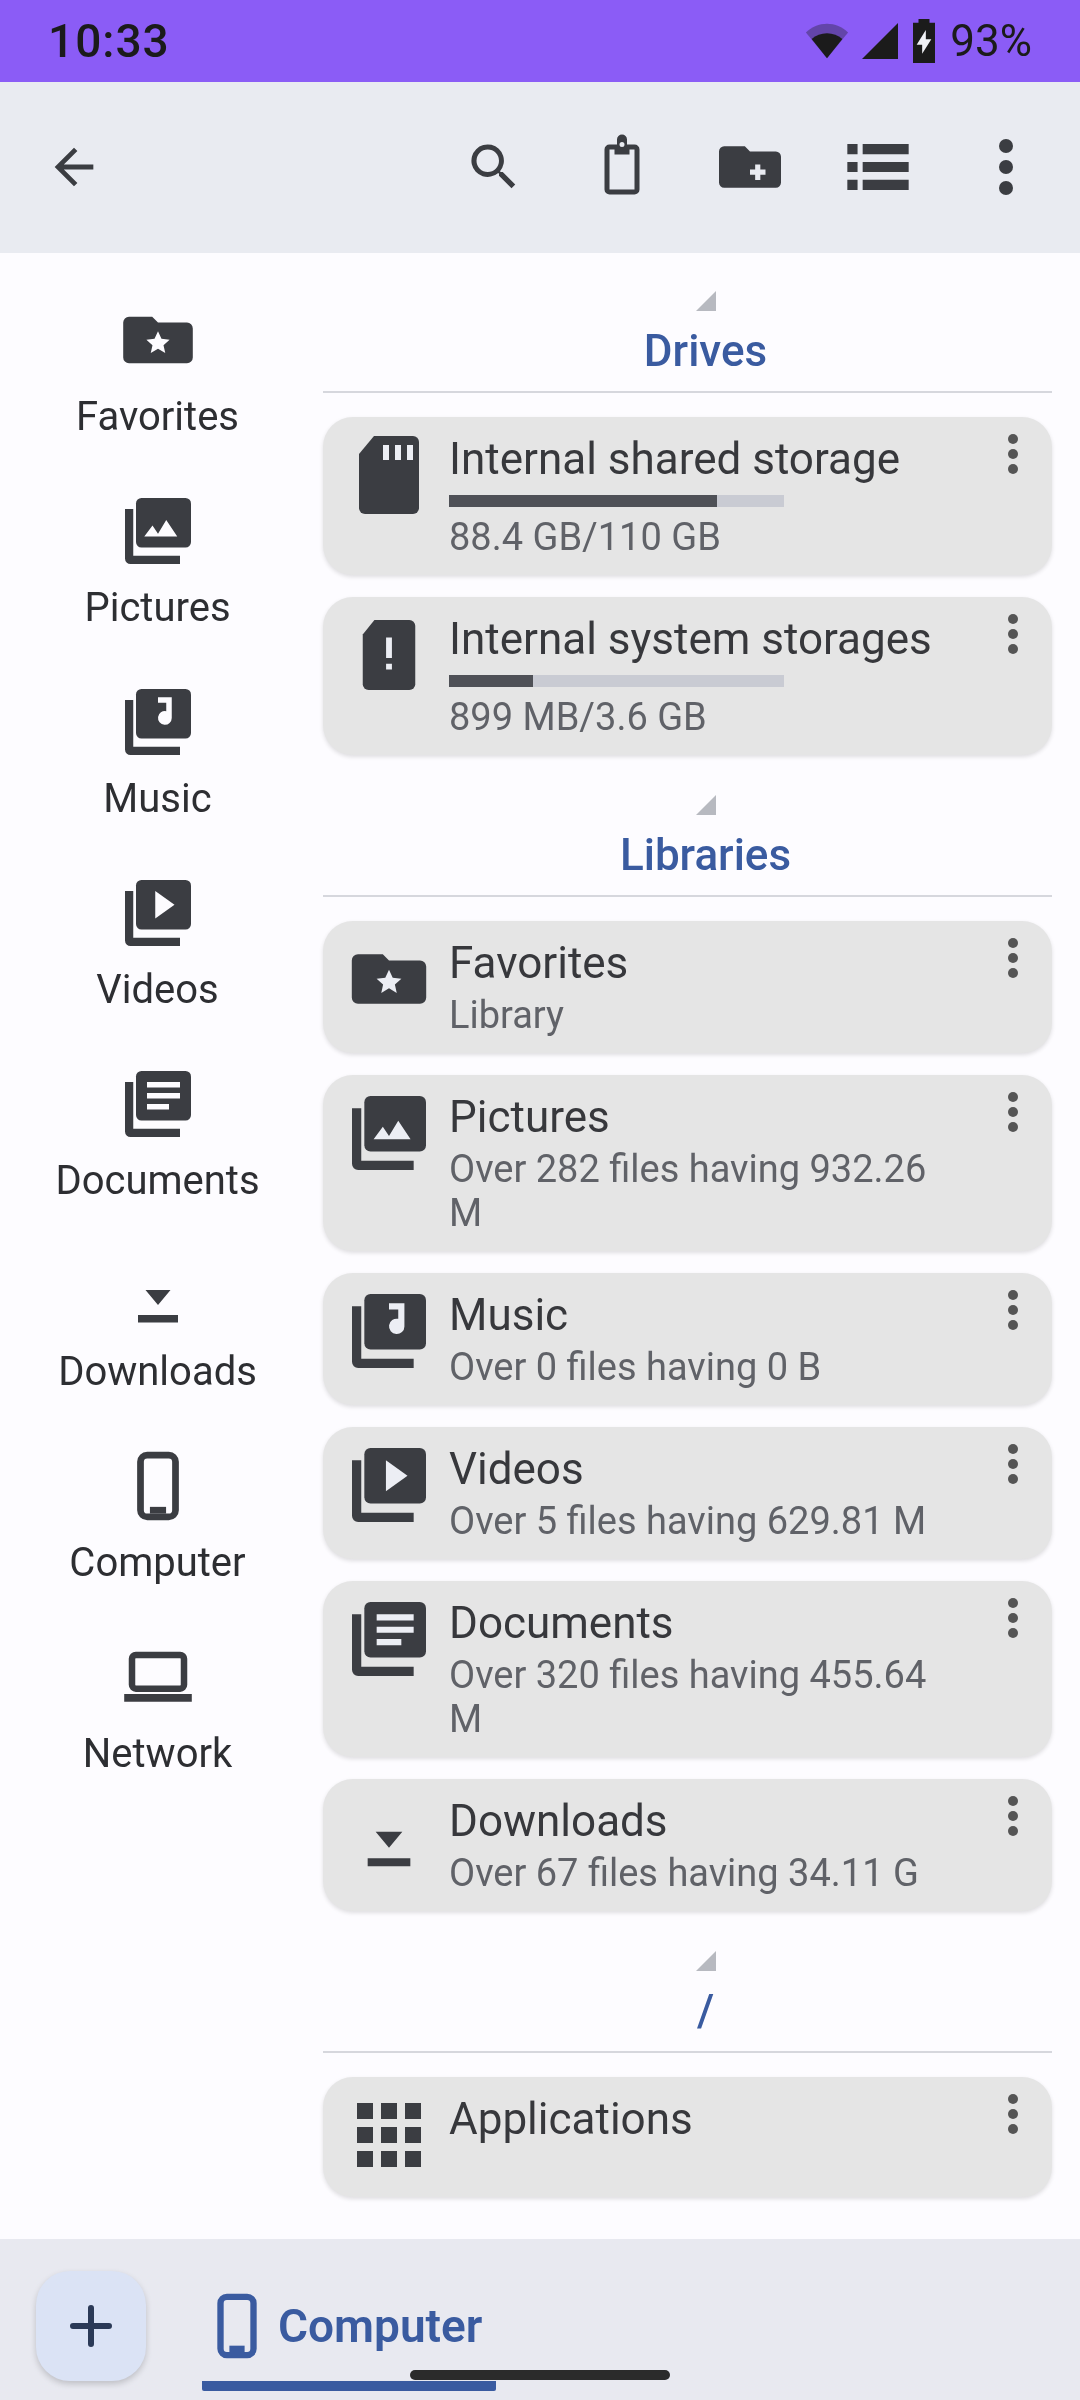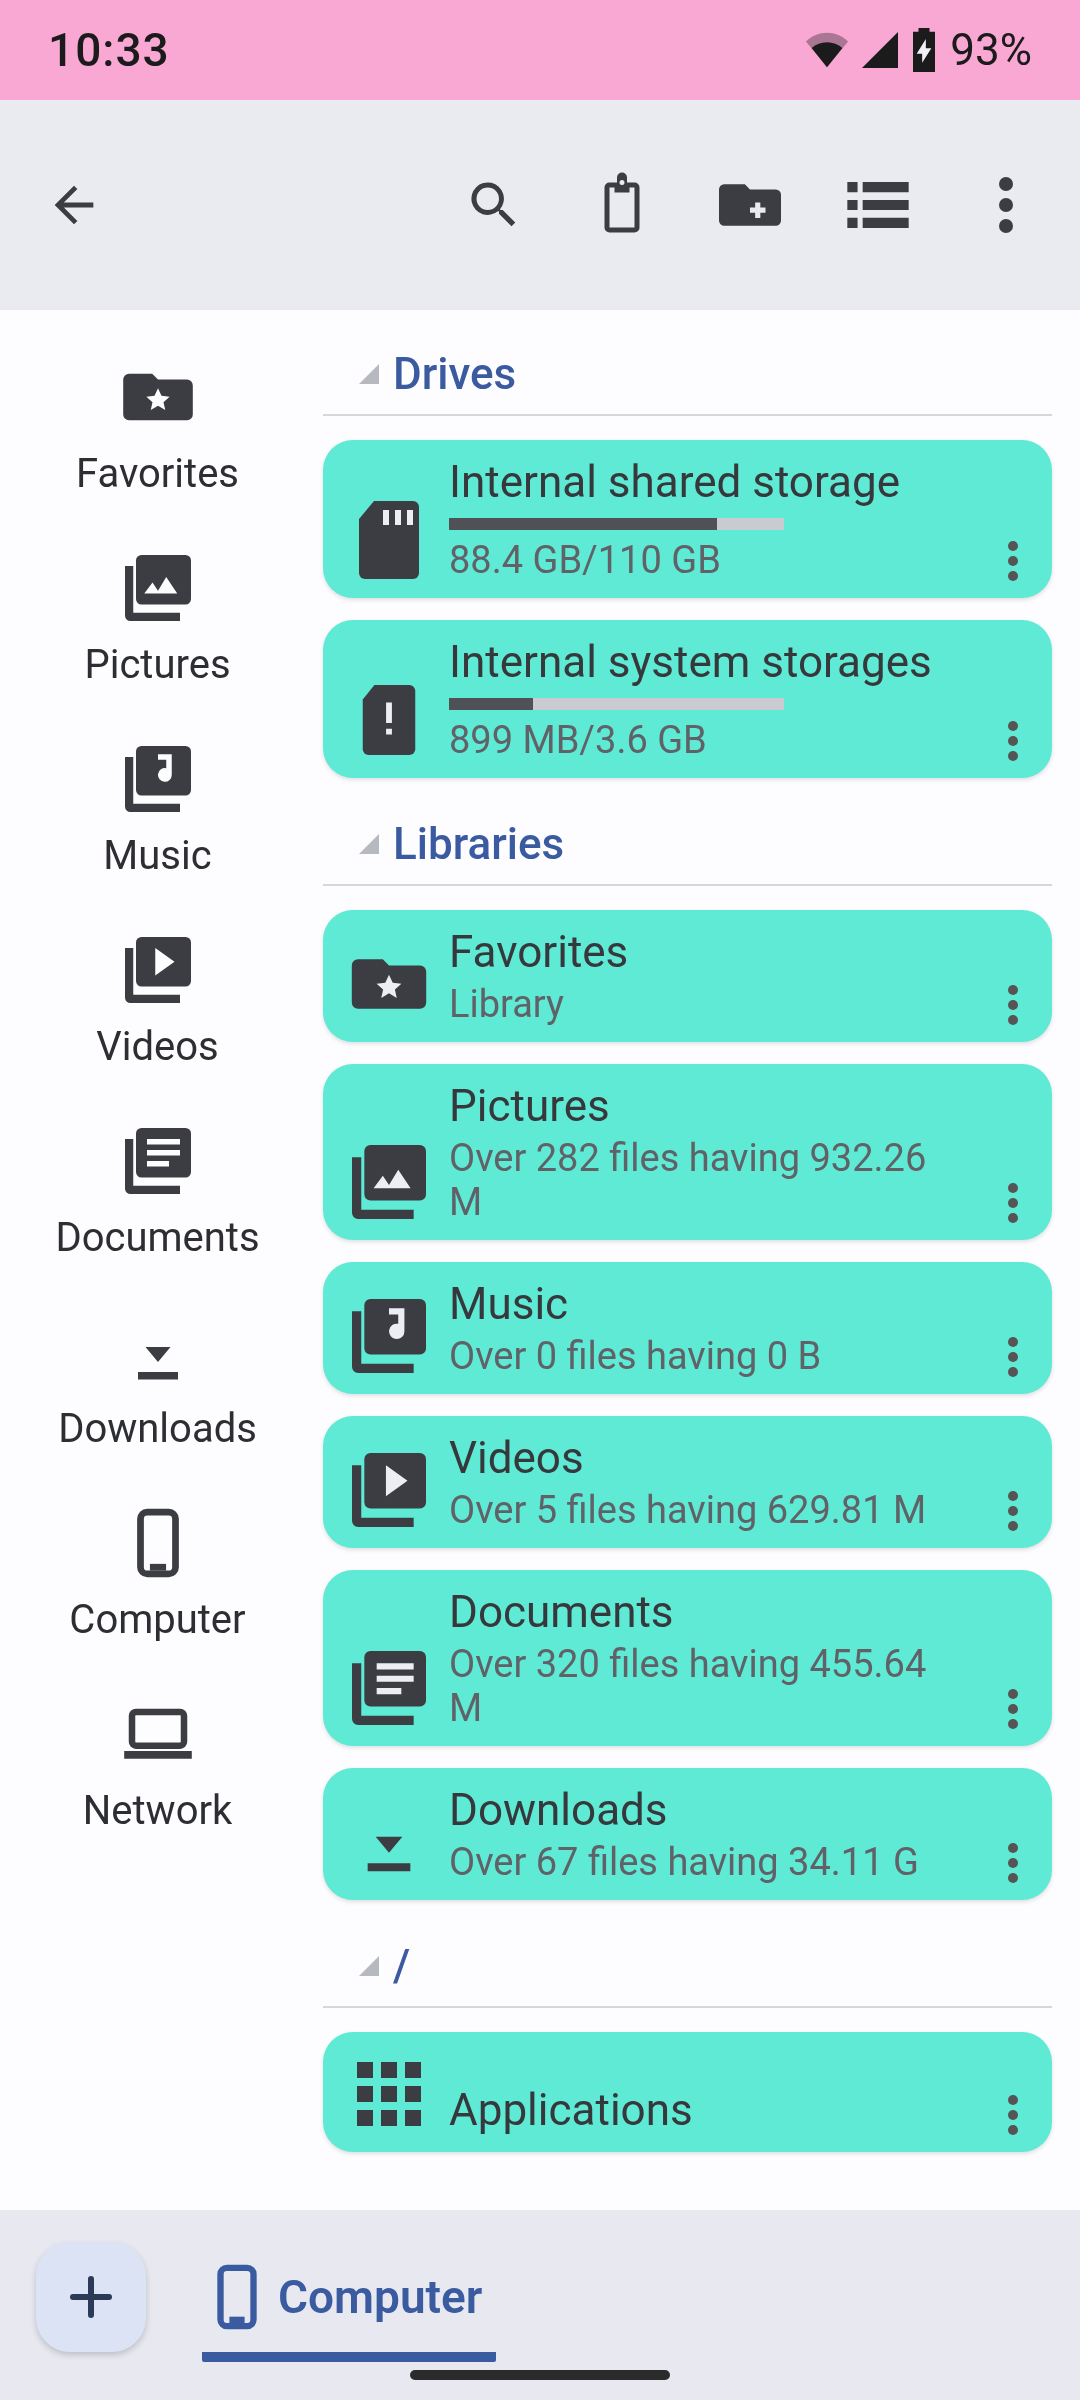--- a/index.html
+++ b/index.html
@@ -13,21 +13,21 @@
     overflow: hidden;
   }
 
   
   .status-bar {
     height: 100px;
     display: flex;
     align-items: center;
     justify-content: space-between;
     padding: 0 48px;
-    background: #f9a8d4;
+    background: #8b5cf6;
     color: #1b1b1b;
   }
   .status-time { font-size: 46px; font-weight: 500; letter-spacing: 1px; }
   .status-right { display: flex; align-items: center; gap: 12px; font-size: 44px; font-weight: 450; }
   .status-right svg { display: block; }
 
   
   .toolbar {
     height: 210px;
     display: flex;
@@ -77,38 +77,39 @@
     flex: 1;
     padding: 20px 20px 20px 0;
   }
   .section-header {
     display: flex;
     align-items: center;
     gap: 14px;
     padding: 18px 0 14px 36px;
     border-bottom: 2px solid #d6d7dd;
     margin: 0 8px 24px 8px;
+    flex-direction: column;
   }
   .section-header .tri {
     width: 0; height: 0;
     border-left: 20px solid transparent;
     border-bottom: 20px solid #b7b9c0;
   }
   .section-title {
     font-size: 44px;
     color: #3a5ba0;
     font-weight: 500;
   }
 
   .card {
-    background: #5eead4;
+    background: #e5e5e5;
     border-radius: 30px;
     margin: 0 8px 22px 8px;
     display: flex;
-    align-items: flex-end;
+    align-items: flex-start;
     padding: 16px 12px 16px 24px;
     box-shadow: 0 2px 4px rgba(0,0,0,0.12);
     min-height: 120px;
   }
   .card-icon {
     width: 84px; height: 84px;
     display:flex; align-items:center; justify-content:center;
     flex-shrink: 0;
   }
   .card-body { flex:1; padding: 0 18px; }

